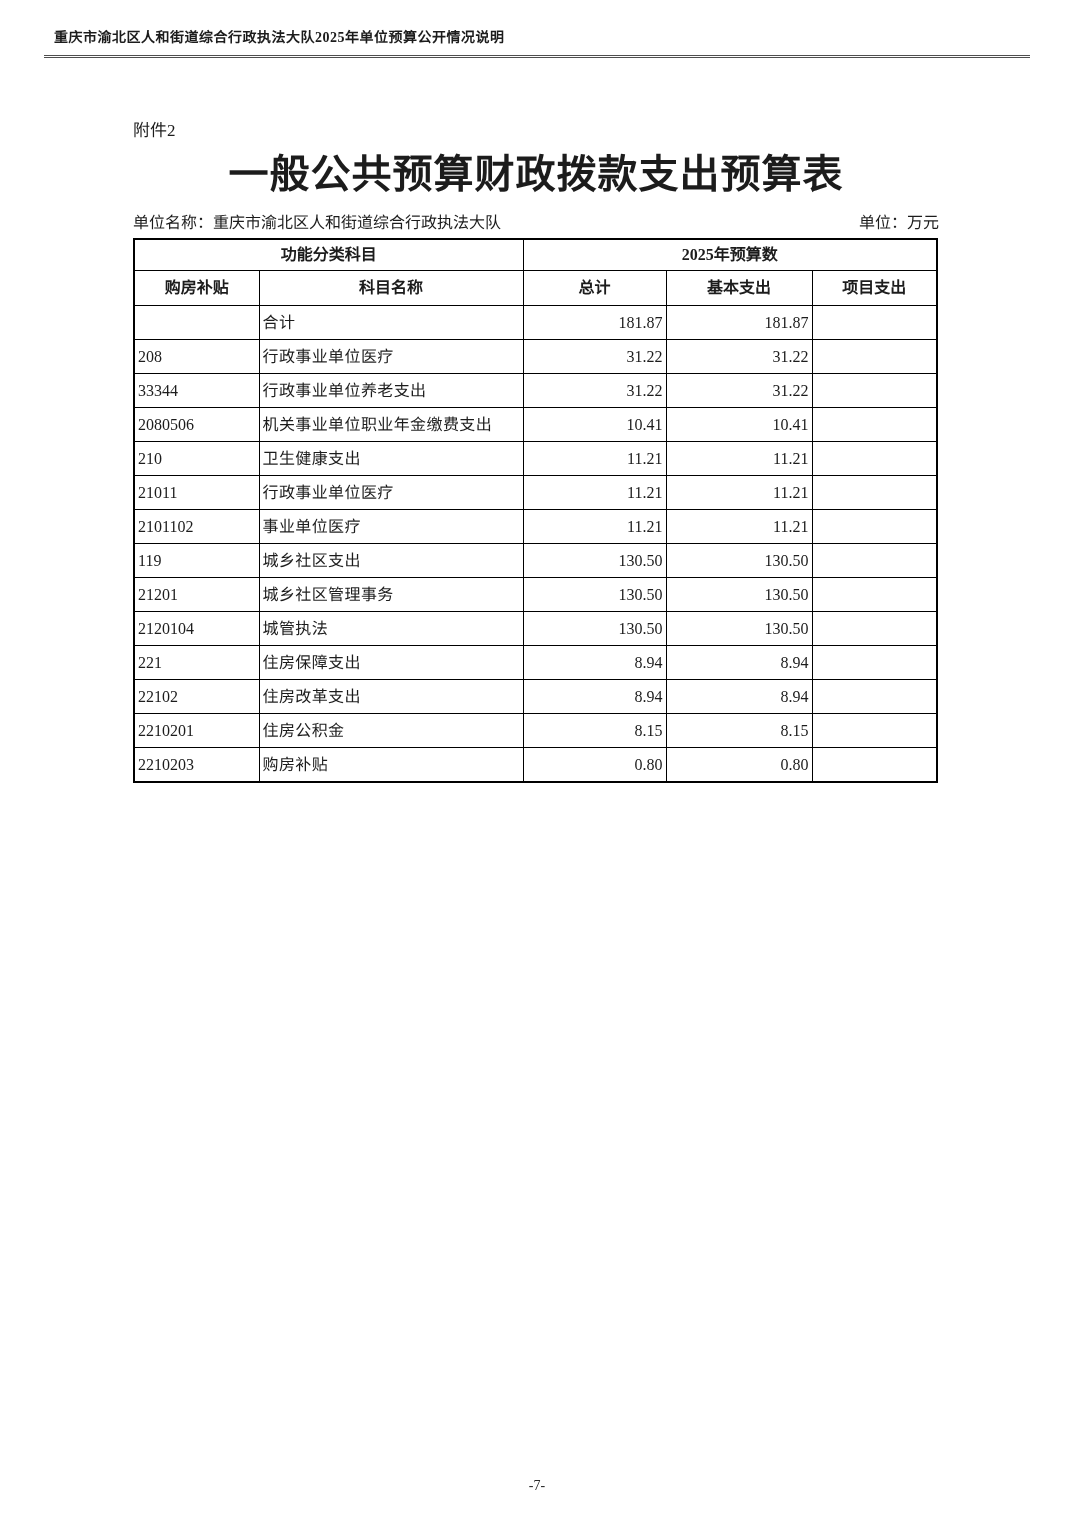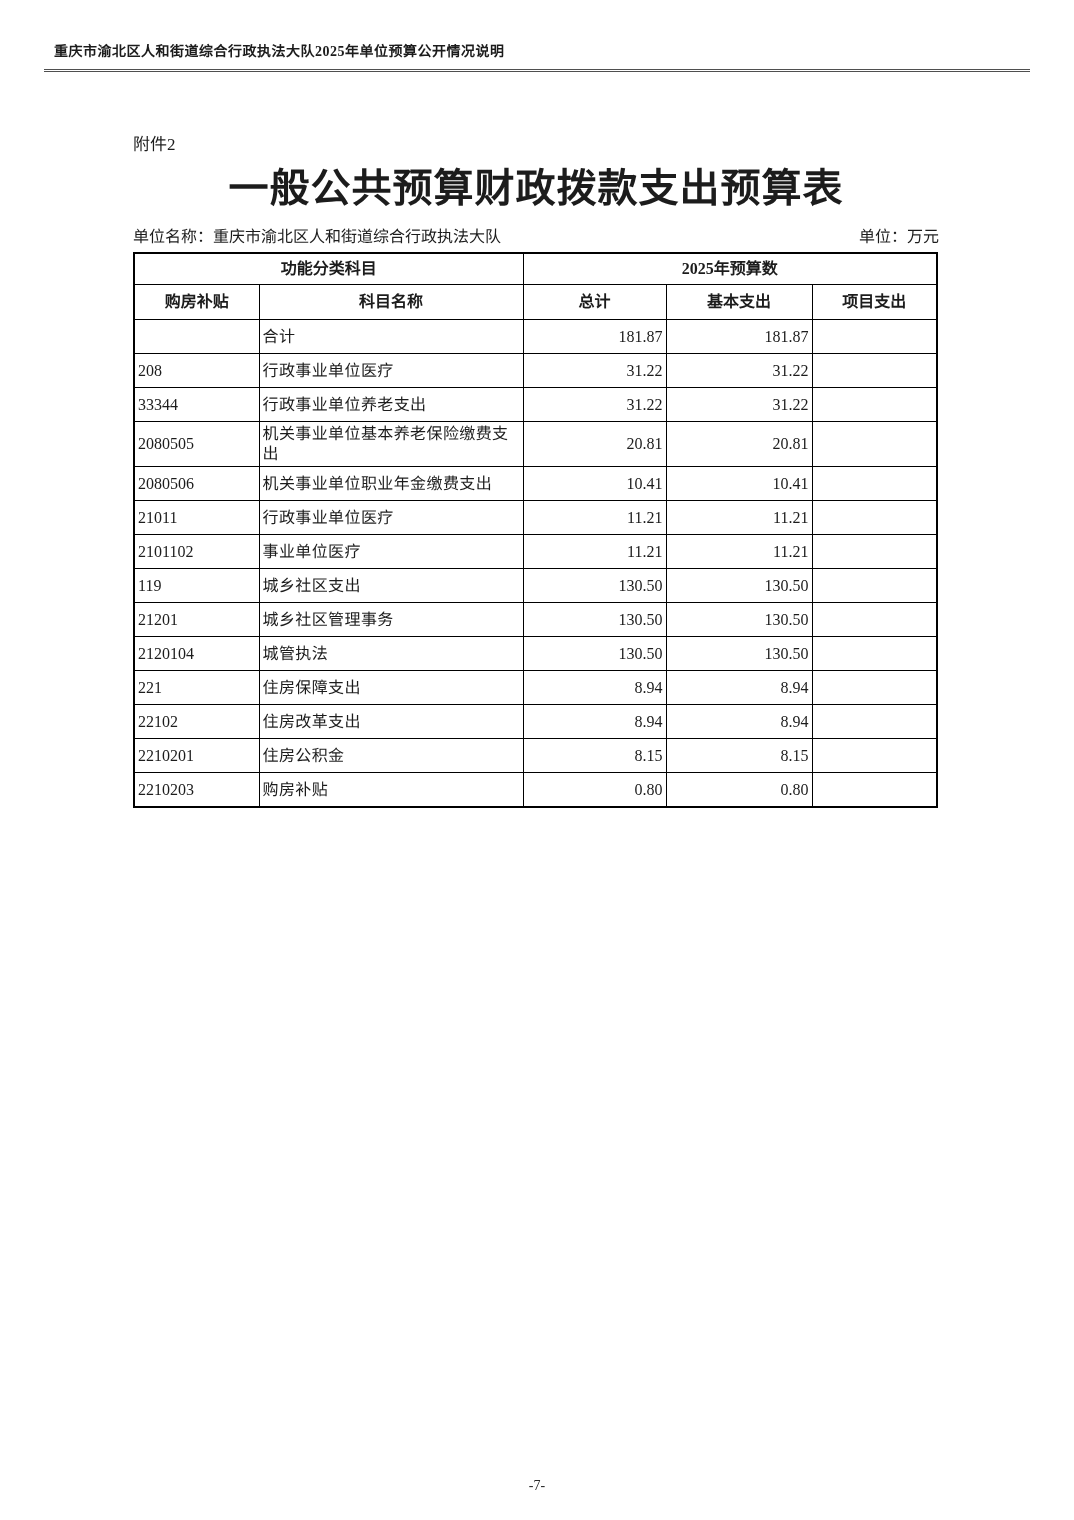--- a/index.html
+++ b/index.html
@@ -11,21 +11,21 @@
     position: relative;
     width: 1074px;
     height: 1520px;
     font-family: "Liberation Serif", "DejaVu Serif", serif;
     color: #1c1c1c;
     overflow: hidden;
   }
   
   .doc-header {
     margin: 0 44px;
-    padding: 40px 10px 9px 10px;
+    padding: 26px 10px 9px 10px;
     border-bottom: 3px double #4f4f4f;
   }
   .doc-header-text {
     font-size: 14px;
     font-weight: bold;
     letter-spacing: 0.5px;
   }
   
   .content {
     margin: 0 135px 0 133px;
@@ -153,34 +153,34 @@
           <td class="cell-num"></td>
         </tr>
         <tr>
           <td class="cell-code">33344</td>
           <td class="cell-name">行政事业单位养老支出</td>
           <td class="cell-num">31.22</td>
           <td class="cell-num">31.22</td>
           <td class="cell-num"></td>
         </tr>
         <tr>
-          <td class="cell-code">2080505</td>
-          <td class="cell-name">机关事业单位基本养老保险缴费支出</td>
-          <td class="cell-num">20.81</td>
-          <td class="cell-num">20.81</td>
-          <td class="cell-num"></td>
-        </tr>
-        <tr>
           <td class="cell-code">2080506</td>
           <td class="cell-name">机关事业单位职业年金缴费支出</td>
           <td class="cell-num">10.41</td>
           <td class="cell-num">10.41</td>
           <td class="cell-num"></td>
         </tr>
         <tr>
+          <td class="cell-code">210</td>
+          <td class="cell-name">卫生健康支出</td>
+          <td class="cell-num">11.21</td>
+          <td class="cell-num">11.21</td>
+          <td class="cell-num"></td>
+        </tr>
+        <tr>
           <td class="cell-code">21011</td>
           <td class="cell-name">行政事业单位医疗</td>
           <td class="cell-num">11.21</td>
           <td class="cell-num">11.21</td>
           <td class="cell-num"></td>
         </tr>
         <tr>
           <td class="cell-code">2101102</td>
           <td class="cell-name">事业单位医疗</td>
           <td class="cell-num">11.21</td>

